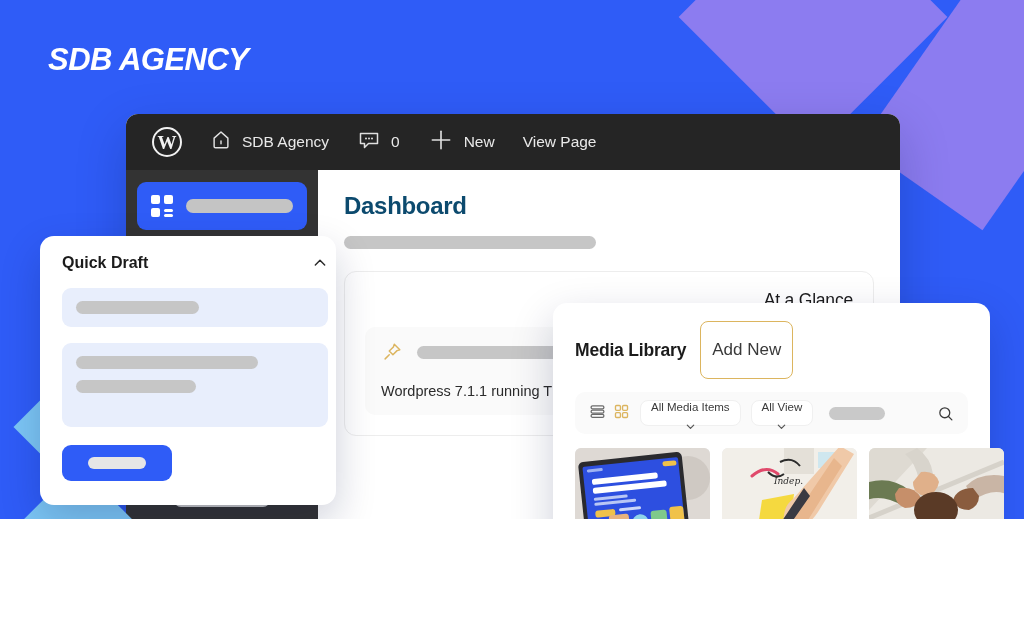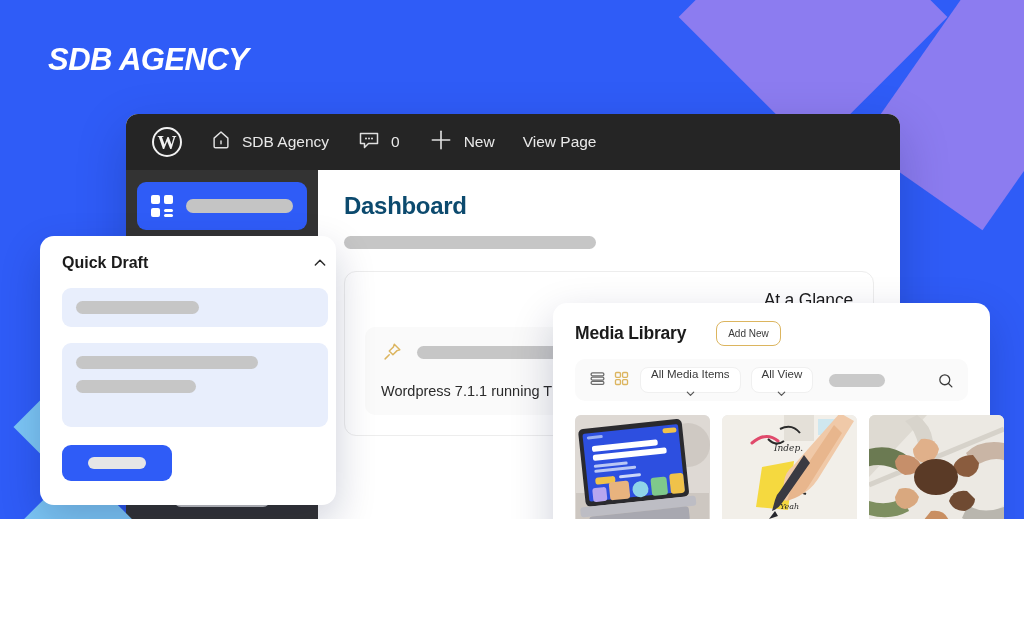--- a/index.html
+++ b/index.html
@@ -197,29 +197,29 @@
   
   .media-lib {
     position: absolute;
     left: 553px; top: 303px;
     width: 437px;
     background: #fff;
     border-radius: 14px;
     padding: 18px 22px 22px 22px;
     box-shadow: 0 16px 44px rgba(10,20,70,.20);
   }
-  .ml-head { display: flex; align-items: center; gap: 30px; }
+  .ml-head { display: flex; align-items: center; gap: 14px; }
   .ml-title { font-size: 17.5px; font-weight: 700; color: #1b1b1b; letter-spacing: -0.2px; }
   .ml-addnew {
     border: 1.4px solid #dcb55f;
     color: #3a3a3a;
     background: #fff;
     border-radius: 8px;
-    font-size: 10px;
-    padding: 6px 11px;
+    font-size: 17px;
+    padding: 18px 11px;
     font-family: "Liberation Sans", sans-serif;
     cursor: pointer;
   }
   .ml-toolbar {
     margin-top: 13px;
     background: #fafafa;
     border-radius: 10px;
     height: 42px;
     display: flex; align-items: center; gap: 10px;
     padding: 0 14px;

